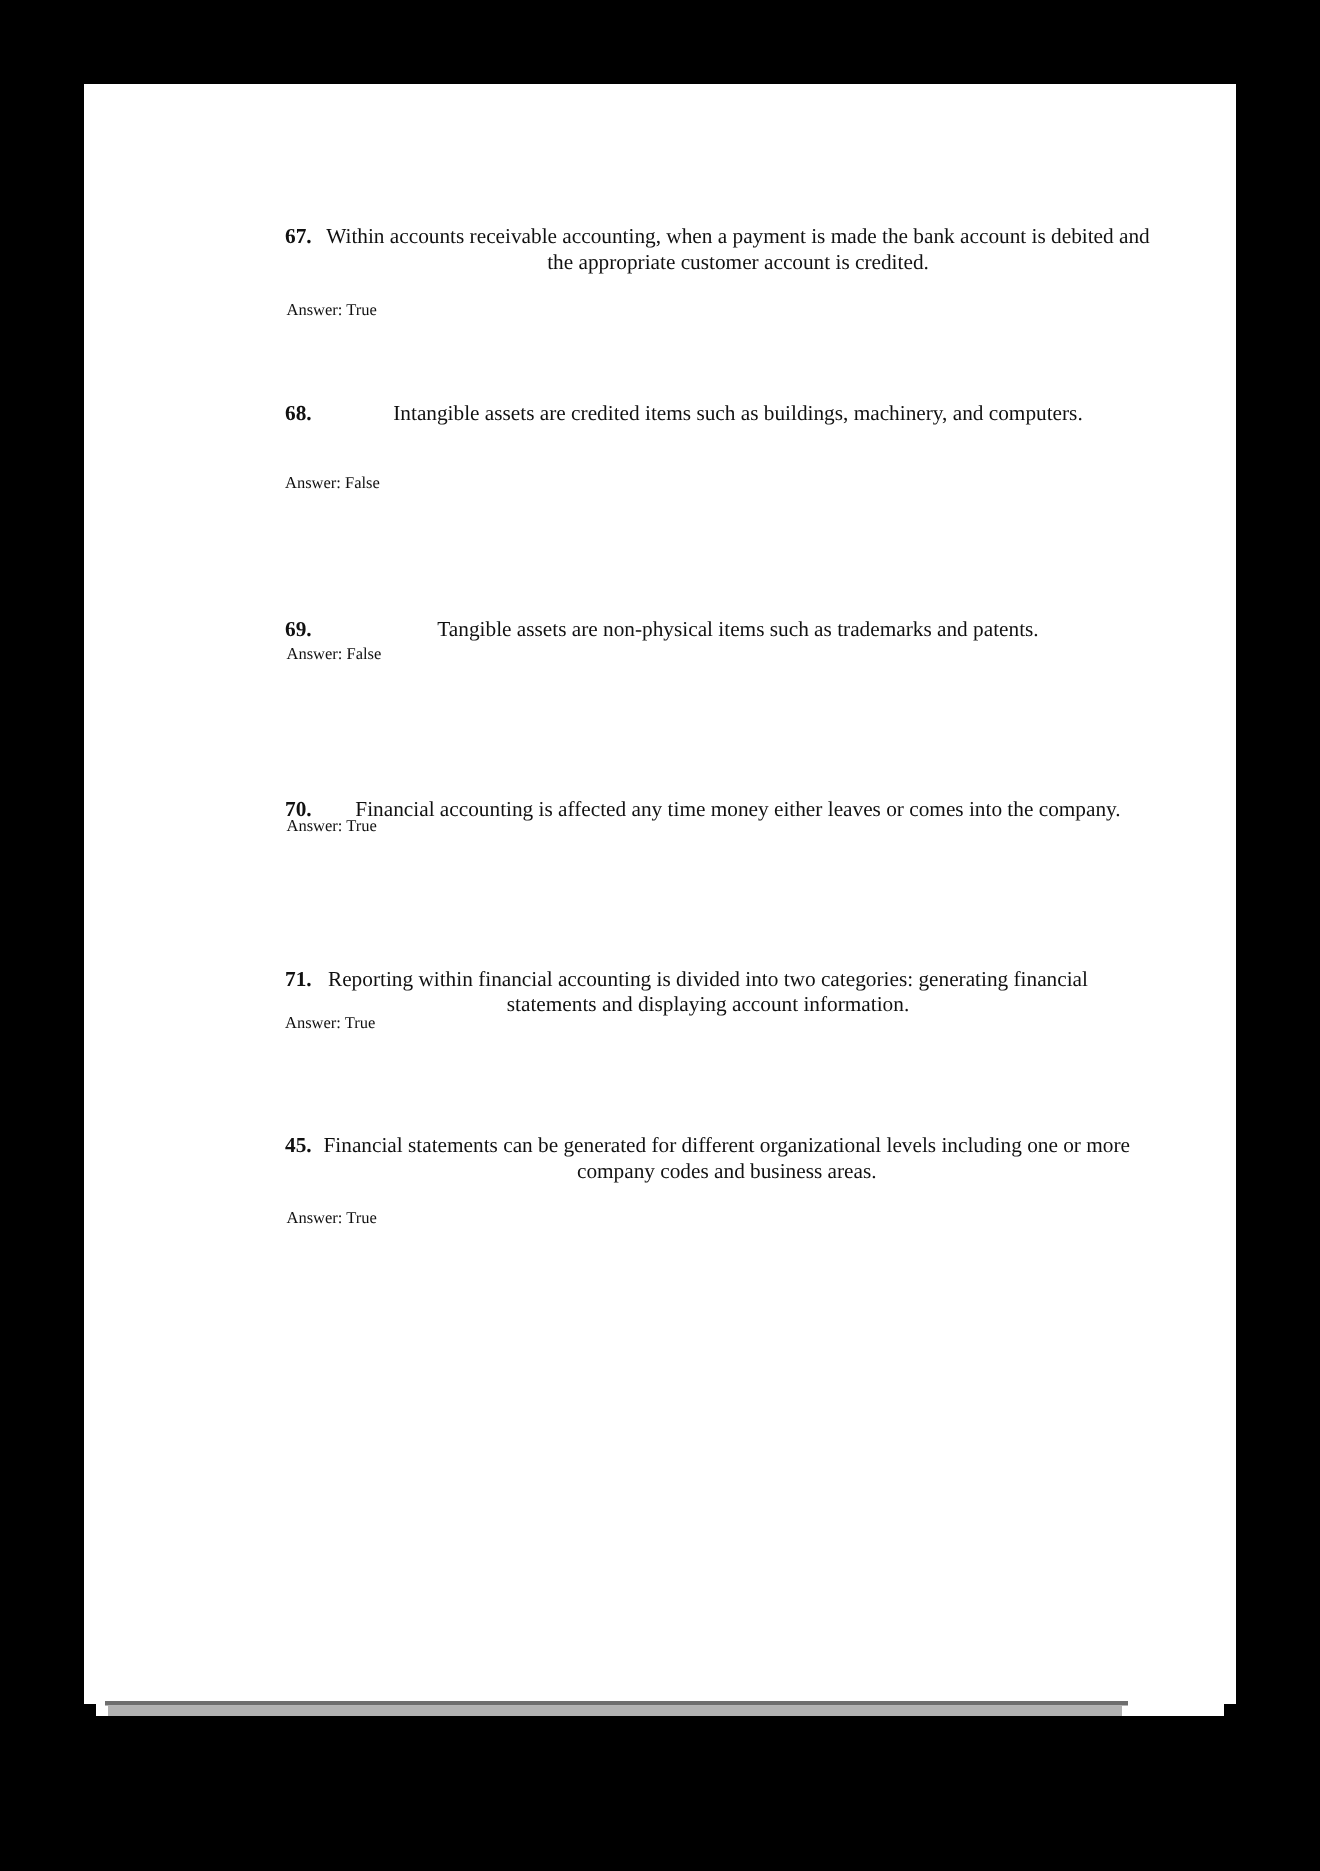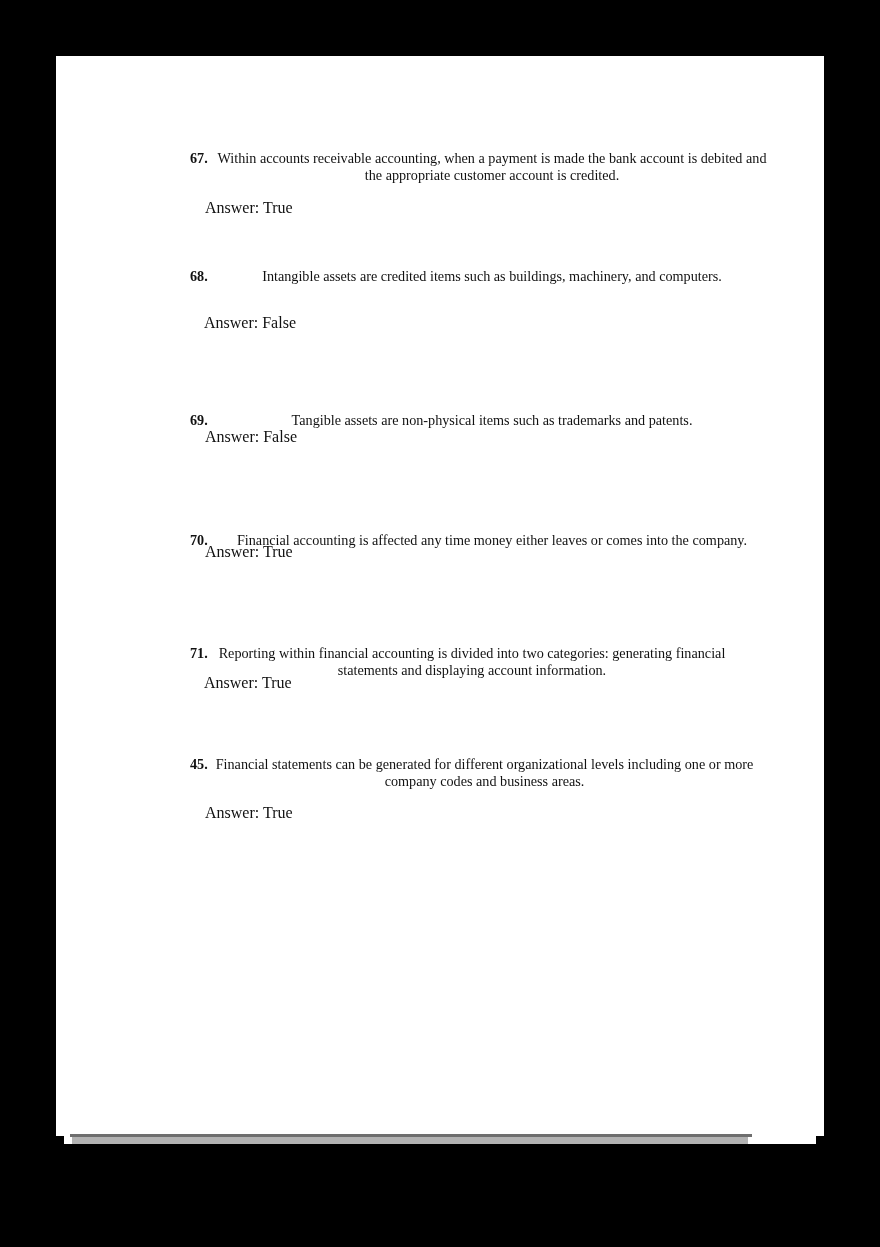--- a/index.html
+++ b/index.html
@@ -36,23 +36,22 @@
       width: 580px;
       font-size: 14.2px;
       line-height: 17px;
     }
     .q-line { display: flex; }
     .q-num { width: 24px; flex: none; font-weight: bold; }
     .q-text { flex: 1; text-align: center; }
     .answer {
       position: absolute;
       left: 191px;
-      font-size: 16px;
+      font-size: 11px;
       line-height: 17px;
-      margin-left: 14px;
     }
   </style>
 </head>
 <body>
 
 <div class="page"></div>
 <div class="page-bottom-strip"></div>
 <div class="footer-rule">
   <div class="dark"></div>
   <div class="light"></div>

